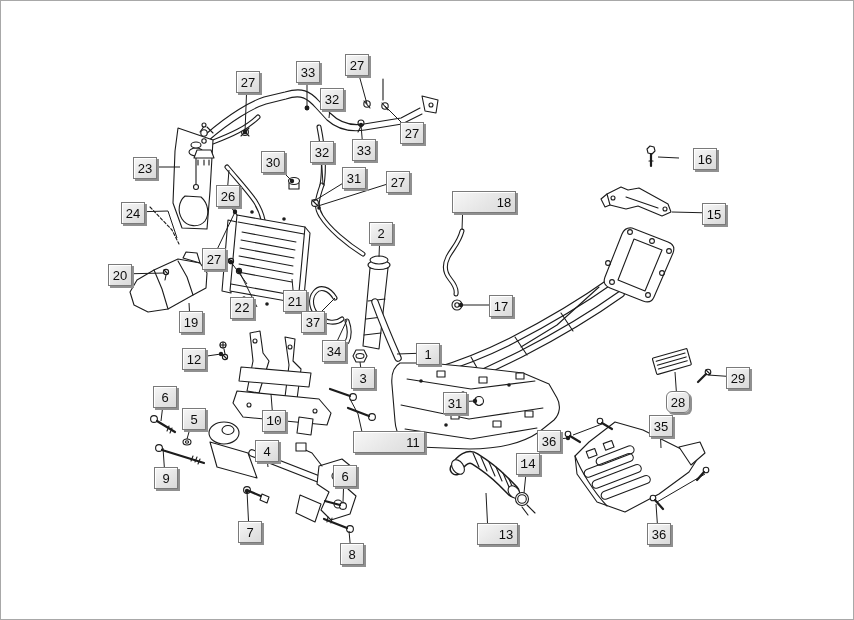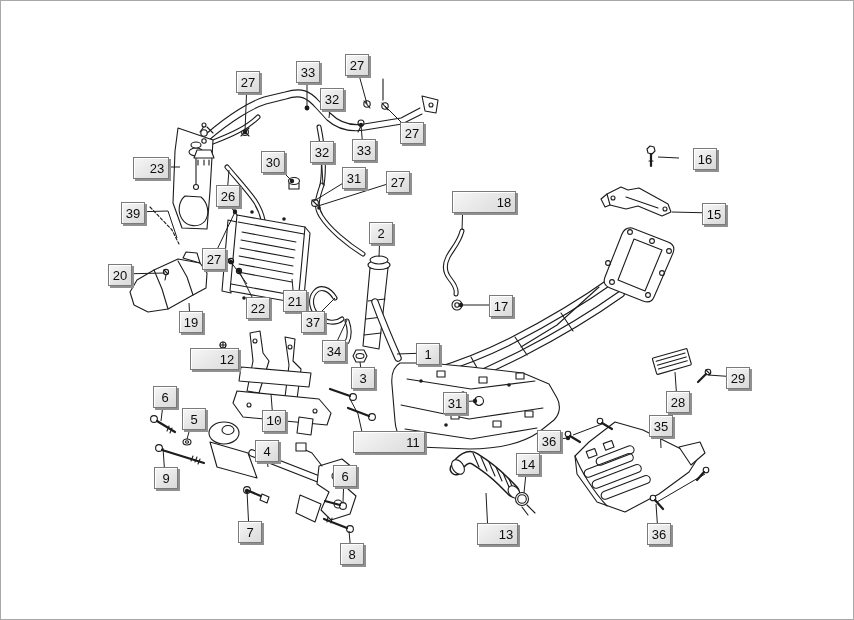--- a/index.html
+++ b/index.html
@@ -353,53 +353,53 @@
       </g>
   </svg>
 
   <div id="callout-layer">
       <div class="callout" style="left: 246px; top: 80px;">27</div>
       <div class="callout" style="left: 306px; top: 70px;">33</div>
       <div class="callout" style="left: 355px; top: 63px;">27</div>
       <div class="callout" style="left: 330px; top: 97px;">32</div>
       <div class="callout" style="left: 410px; top: 131px;">27</div>
       <div class="callout" style="left: 362px; top: 148px;">33</div>
-      <div class="callout" style="left: 143px; top: 166px; padding-left: 12px;">23</div>
+      <div class="callout" style="left: 143px; top: 166px;">23</div>
       <div class="callout" style="left: 271px; top: 160px;">30</div>
       <div class="callout" style="left: 320px; top: 150px;">32</div>
       <div class="callout" style="left: 352px; top: 176px;">31</div>
       <div class="callout" style="left: 396px; top: 180px;">27</div>
       <div class="callout" style="left: 226px; top: 194px;">26</div>
-      <div class="callout" style="left: 131px; top: 211px;">39</div>
+      <div class="callout" style="left: 131px; top: 211px;">24</div>
       <div class="callout" style="left: 379px; top: 231px;">2</div>
       <div class="callout" style="left: 212px; top: 257px;">27</div>
       <div class="callout" style="left: 118px; top: 273px;">20</div>
       <div class="callout" style="left: 293px; top: 299px;">21</div>
-      <div class="callout" style="left: 256px; top: 306px;">22</div>
+      <div class="callout" style="left: 240px; top: 306px; font-family: Liberation Mono, monospace;">22</div>
       <div class="callout" style="left: 189px; top: 320px;">19</div>
       <div class="callout" style="left: 678px; top: 157px; margin-left: 14px;">16</div>
       <div class="callout" style="left: 712px; top: 212px;">15</div>
       <div class="callout" style="left: 462px; top: 200px; padding-left: 40px;">18</div>
       <div class="callout" style="left: 499px; top: 304px;">17</div>
       <div class="callout" style="left: 311px; top: 320px;">37</div>
       <div class="callout" style="left: 332px; top: 349px;">34</div>
       <div class="callout" style="left: 361px; top: 376px;">3</div>
-      <div class="callout" style="left: 200px; top: 357px; padding-left: 25px;">12</div>
+      <div class="callout" style="left: 192px; top: 357px;">12</div>
       <div class="callout" style="left: 272px; top: 419px; font-family: Liberation Mono, monospace;">10</div>
       <div class="callout" style="left: 163px; top: 395px;">6</div>
       <div class="callout" style="left: 192px; top: 417px;">5</div>
       <div class="callout" style="left: 164px; top: 476px;">9</div>
       <div class="callout" style="left: 265px; top: 449px;">4</div>
       <div class="callout" style="left: 363px; top: 440px; padding-left: 48px;">11</div>
       <div class="callout" style="left: 248px; top: 530px;">7</div>
       <div class="callout" style="left: 343px; top: 474px;">6</div>
       <div class="callout" style="left: 350px; top: 552px;">8</div>
       <div class="callout" style="left: 426px; top: 352px;">1</div>
       <div class="callout" style="left: 453px; top: 401px;">31</div>
       <div class="callout" style="left: 736px; top: 376px; text-align: center;">29</div>
-      <div class="callout" style="left: 676px; top: 400px;">28</div>
+      <div class="callout" style="left: 676px; top: 400px; border-radius: 6px;">28</div>
       <div class="callout" style="left: 659px; top: 424px;">35</div>
       <div class="callout" style="left: 547px; top: 439px;">36</div>
-      <div class="callout" style="left: 526px; top: 462px;">14</div>
+      <div class="callout" style="left: 526px; top: 462px; font-family: Liberation Mono, monospace;">14</div>
       <div class="callout" style="left: 487px; top: 532px; padding-left: 17px;">13</div>
       <div class="callout" style="left: 657px; top: 532px;">36</div>
     </div>
 </div>
 
 </body></html>

